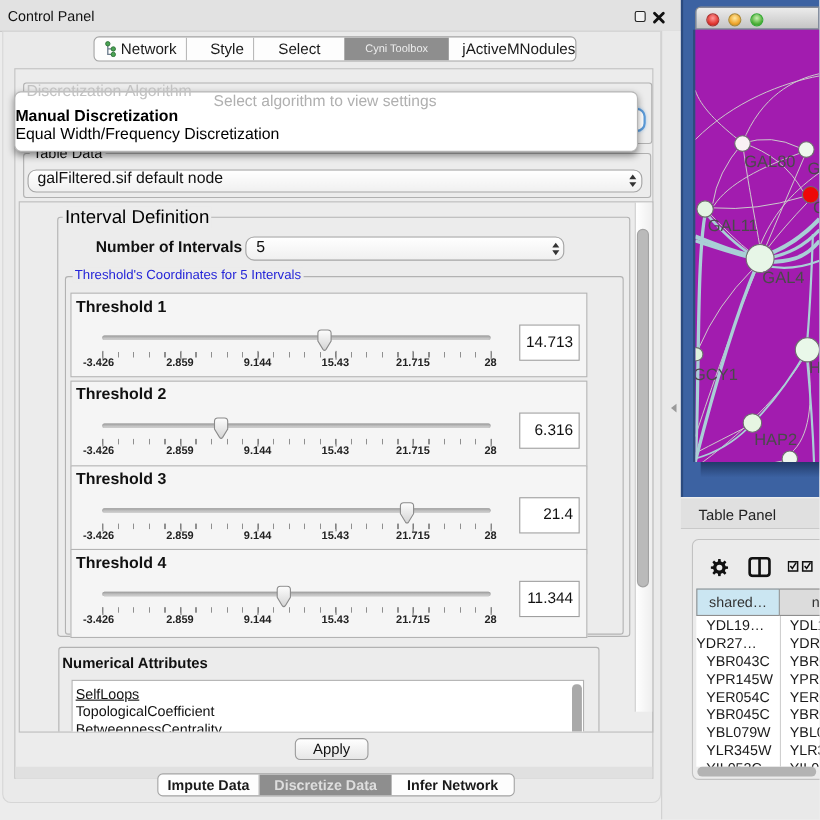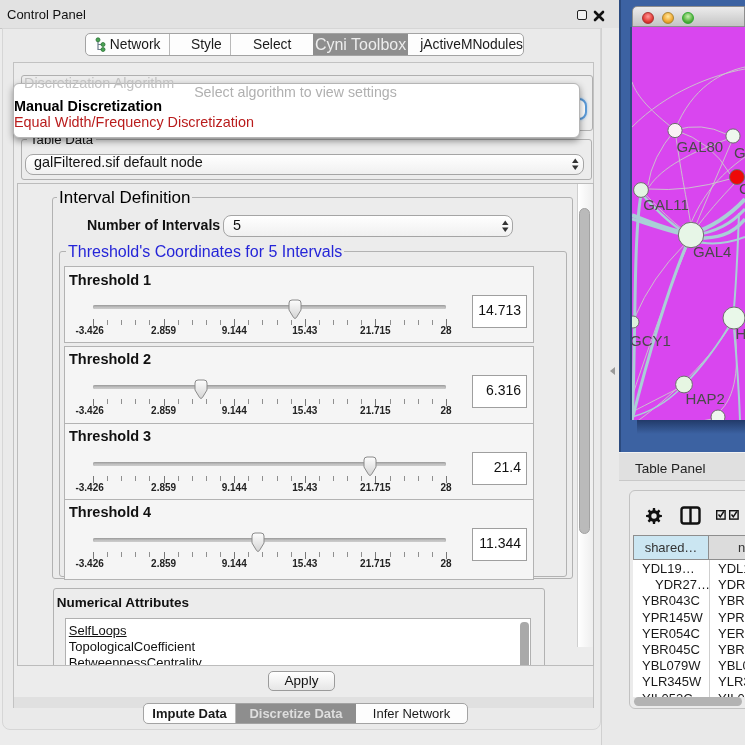--- a/index.html
+++ b/index.html
@@ -39,21 +39,21 @@
     <svg width="11" height="15" viewBox="0 0 11 15" style="margin-right:4px;">
       <path d="M3 3 V13 M3 7.5 H7.5 M3 12.5 H7.5" stroke="#6b7b8c" stroke-width="1.2" fill="none"></path>
       <circle cx="3" cy="2.8" r="2" fill="#4aa353" stroke="#2c7137" stroke-width="0.8"></circle>
       <circle cx="8" cy="7.5" r="2" fill="#4aa353" stroke="#2c7137" stroke-width="0.8"></circle>
       <circle cx="8" cy="12.5" r="2" fill="#4aa353" stroke="#2c7137" stroke-width="0.8"></circle>
     </svg>
     <span style="font-size:13.8px;color:#1a1a1a;">Network</span>
     </div>
   <div style="width:52px;border-right:1px solid #b9b9b9;display:flex;align-items:center;justify-content:center;font-size:13.8px;color:#1a1a1a;">Style</div>
   <div style="width:62px;display:flex;align-items:center;justify-content:center;font-size:13.8px;color:#1a1a1a;">Select</div>
-  <div style="width:103px;background:#8e8e8e;display:flex;align-items:center;justify-content:center;font-size:16px;color:#ededed;">Cyni Toolbox</div>
+  <div style="width:103px;background:#8e8e8e;display:flex;align-items:center;justify-content:center;font-size:10px;color:#ededed;">Cyni Toolbox</div>
   <div style="flex:1;display:flex;align-items:center;justify-content:center;font-size:13.8px;color:#1a1a1a;">jActiveMNodules</div>
 </div>
 
 <div class="abs" style="left:13px;top:62px;width:581px;height:646px;background:#ececec;border:1px solid #c2c2c2;box-sizing:border-box;"></div>
 
 <div class="abs" style="left:21px;top:75px;width:572px;height:56px;border:1px solid #b0b0b0;border-radius:3px;box-sizing:border-box;"></div>
 
 <div class="abs" style="left:548px;top:98px;width:39px;height:21.5px;background:#fff;border:2.5px solid #5b9ad8;border-radius:8px;box-sizing:border-box;box-shadow:0 0 3px #9cc4ea;"></div>
 
 <div class="abs" style="left:21px;top:139px;width:571px;height:41px;border:1px solid #b0b0b0;border-radius:3px;box-sizing:border-box;"></div>
@@ -63,36 +63,36 @@
 <div class="txt" style="left:34px;top:154.2px;font-size:14.4px;color:#111;">galFiltered.sif default node</div>
 <svg class="abs" style="left:572px;top:158px;" width="7" height="13" viewBox="0 0 7 13">
   <path d="M3.25 0.6 L6.5 5 H0 Z" fill="#333"></path>
     <path d="M0 7.6 H6.5 L3.25 12 Z" fill="#333"></path>
 </svg>
 
 <div class="abs" style="left:13px;top:83px;width:565px;height:53px;background:#fff;border:1px solid #b5b5b5;border-radius:6px;box-shadow:0 3px 7px rgba(0,0,0,0.42);z-index:20;"></div>
 <div class="txt" style="left:24px;top:74.7px;font-size:14.4px;color:#c2c2c2;z-index:21;">Discretization Algorithm</div>
 <div class="txt" style="left:13px;top:83.9px;width:565px;text-align:center;font-size:14.2px;color:#b0b0b0;z-index:21;">Select algorithm to view settings</div>
 <div class="txt" style="left:14px;top:97.7px;font-size:14.4px;font-weight:bold;color:#000;z-index:21;">Manual Discretization</div>
-<div class="txt" style="left:14px;top:113.7px;font-size:14.4px;color:#b91c1c;z-index:21;">Equal Width/Frequency Discretization</div>
+<div class="txt" style="left:14px;top:113.7px;font-size:14.4px;color:#000000;z-index:21;">Equal Width/Frequency Discretization</div>
 
 <div class="abs" id="viewport" style="left:17px;top:183px;width:577px;height:483px;border:1px solid #bcbcbc;box-sizing:border-box;overflow:hidden;">
 
   <div class="abs" style="left:34px;top:13px;width:519px;height:380px;border:1px solid #b2b2b2;border-radius:3px;"></div>
   <div class="txt" style="left:39px;top:4.4px;font-size:17px;color:#000000;background:#ececec;padding:0 2px;">Interval Definition</div>
   <div class="txt" style="left:69px;top:33.4px;font-size:14.2px;font-weight:bold;color:#111;">Number of Intervals</div>
   <div class="abs" style="left:205px;top:31px;width:290px;height:22px;background:linear-gradient(#ffffff,#f0f0f0);border:1px solid #a5a5a5;border-radius:8px;box-sizing:border-box;"></div>
   <div class="txt" style="left:215px;top:33.2px;font-size:14.4px;color:#111;">5</div>
   <svg class="abs" style="left:484px;top:36px;" width="7" height="13" viewBox="0 0 7 13">
     <path d="M3.25 0.6 L6.5 5 H0 Z" fill="#333"></path>
       <path d="M0 7.6 H6.5 L3.25 12 Z" fill="#333"></path>
   </svg>
 
   <div class="abs" style="left:41px;top:67px;width:506px;height:324px;border:1px solid #b2b2b2;border-radius:3px;"></div>
-  <div class="txt" style="left:48px;top:58.7px;font-size:16px;color:#2525d8;background:#ececec;padding:0 2px;">Threshold's Coordinates for 5 Intervals</div>
+  <div class="txt" style="left:48px;top:58.7px;font-size:12px;color:#2525d8;background:#ececec;padding:0 2px;">Threshold's Coordinates for 5 Intervals</div>
 
   <div class="tpanel" style="top:82px;height:76.5px;">
     <div class="tlabel">Threshold 1</div>
     <div class="track"></div>
     <div class="minors"></div>
     <div class="maj" style="left:28px;"></div>
       <div class="maj" style="left:98.6px;"></div>
       <div class="maj" style="left:169.2px;"></div>
       <div class="maj" style="left:239.8px;"></div>
       <div class="maj" style="left:310.4px;"></div>
@@ -193,36 +193,36 @@
   </linearGradient>
     </defs>
 </svg>
 
 <div class="abs" style="left:268px;top:671px;width:67px;height:20px;background:linear-gradient(#ffffff,#e6e6e6);border:1px solid #9b9b9b;border-radius:5px;box-sizing:border-box;text-align:center;font-size:13.5px;color:#111;line-height:18px;">Apply</div>
 <div class="abs" style="left:14px;top:697px;width:579px;height:11px;background:#e0e0e0;"></div>
 
 <div class="abs" style="left:143px;top:703px;width:323px;height:19px;background:#fdfdfd;border:1px solid #a3a3a3;border-radius:5px;overflow:hidden;display:flex;z-index:5;">
   <div style="width:91px;border-right:1px solid #b9b9b9;display:flex;align-items:center;justify-content:center;font-size:13px;font-weight:bold;color:#1a1a1a;">Impute Data</div>
   <div style="width:120px;background:#8e8e8e;display:flex;align-items:center;justify-content:center;font-size:13px;font-weight:bold;color:#dedede;">Discretize Data</div>
-  <div style="flex:1;display:flex;align-items:center;justify-content:center;font-size:13px;font-weight:normal;color:#1a1a1a;">Infer Network</div>
+  <div style="flex:1;display:flex;align-items:center;justify-content:center;font-size:13px;font-weight:bold;color:#1a1a1a;">Infer Network</div>
 </div>
 
 <div class="abs" style="left:601px;top:28px;width:18px;height:717px;background:#e9e9e9;border-left:1px solid #d0d0d0;"></div>
 <svg class="abs" style="left:609px;top:366px;" width="8" height="10" viewBox="0 0 8 10">
     <path d="M6 1 L1 5 L6 9 Z" fill="#9a9a9a"></path>
   </svg>
 
 <div class="abs" style="left:619px;top:0;width:126px;height:452px;background:#3c62a2;border-left:2px solid #2b4a7e;box-sizing:border-box;"></div>
 
 <div class="abs" style="left:632px;top:6px;width:113px;height:21px;background:linear-gradient(#ececec,#c4c4c4);border:1px solid #8e8e8e;border-radius:5px 0 0 0;box-sizing:border-box;"></div>
 <div class="abs" style="left:642px;top:12px;width:10px;height:10px;border-radius:50%;background:radial-gradient(circle at 50% 35%,#f99,#e33c36 60%,#b01810);border:0.5px solid #a33;"></div>
 <div class="abs" style="left:662px;top:12px;width:10px;height:10px;border-radius:50%;background:radial-gradient(circle at 50% 35%,#ffe9a0,#f0a830 60%,#c07d10);border:0.5px solid #a83;"></div>
 <div class="abs" style="left:682px;top:12px;width:10px;height:10px;border-radius:50%;background:radial-gradient(circle at 50% 35%,#c8f0b0,#55b440 60%,#2c8a1a);border:0.5px solid #3a3;"></div>
 
-<div class="abs" style="left:632px;top:27px;width:113px;height:393px;background:#d946ef;overflow:hidden;">
+<div class="abs" style="left:632px;top:27px;width:113px;height:393px;background:#a21caf;overflow:hidden;">
 <svg width="113" height="393" viewBox="0 0 113 393">
   <g fill="none" stroke="#cbcbcb" stroke-width="0.9">
     <path d="M43,103 C20,85 5,70 0,55"></path>
     <path d="M43,103 C60,60 90,45 113,40"></path>
     <path d="M0,100 C35,65 80,48 113,42"></path>
     <path d="M43,103 Q70,95 94,107"></path>
     <path d="M43,103 Q80,115 98,147"></path>
     <path d="M43,103 C48,140 55,175 59,198"></path>
     <path d="M43,103 Q20,130 16,158"></path>
     <path d="M96,112 C60,125 30,140 17,160"></path>
@@ -299,21 +299,21 @@
     <path d="M15.5 4.5 L17.3 6.8 L20.8 1.5" stroke="#111" stroke-width="1.4" fill="none"></path>
   </svg>
 
   <div class="abs" style="left:3px;top:44px;width:76px;height:25px;background:#cbe6f2;border:1px solid #8e8e8e;box-sizing:border-box;text-align:center;font-size:13px;color:#333;line-height:24px;">shared…</div>
   <div class="abs" style="left:79px;top:44px;width:51px;height:25px;background:#dcdcdc;border:1px solid #8e8e8e;border-left:none;box-sizing:border-box;font-size:13px;color:#333;line-height:24px;padding-left:29px;">n</div>
 
   <div class="abs" style="left:3px;top:69px;width:127px;height:137px;background:#fff;overflow:hidden;">
     <div class="abs" style="left:75.5px;top:0;width:1px;height:137px;background:#cfcfcf;"></div>
     <div style="font-size:13px;color:#1a1a1a;line-height:16.2px;padding-top:1px;">
       <div><span style="padding-left:9px;">YDL19…</span><span style="position:absolute;left:85px;">YDL1</span></div>
-      <div><span style="padding-left:22px;">YDR27…</span><span style="position:absolute;left:85px;">YDR2</span></div>
+      <div><span style="padding-left:0;">YDR27…</span><span style="position:absolute;left:85px;">YDR2</span></div>
       <div><span style="padding-left:9px;">YBR043C</span><span style="position:absolute;left:85px;">YBR0</span></div>
       <div><span style="padding-left:9px;">YPR145W</span><span style="position:absolute;left:85px;">YPR1</span></div>
       <div><span style="padding-left:9px;">YER054C</span><span style="position:absolute;left:85px;">YER0</span></div>
       <div><span style="padding-left:9px;">YBR045C</span><span style="position:absolute;left:85px;">YBR0</span></div>
       <div><span style="padding-left:9px;">YBL079W</span><span style="position:absolute;left:85px;">YBL0</span></div>
       <div><span style="padding-left:9px;">YLR345W</span><span style="position:absolute;left:85px;">YLR3</span></div>
       <div><span style="padding-left:9px;">YIL052C</span><span style="position:absolute;left:85px;">YIL0</span></div>
     </div>
   </div>
 

